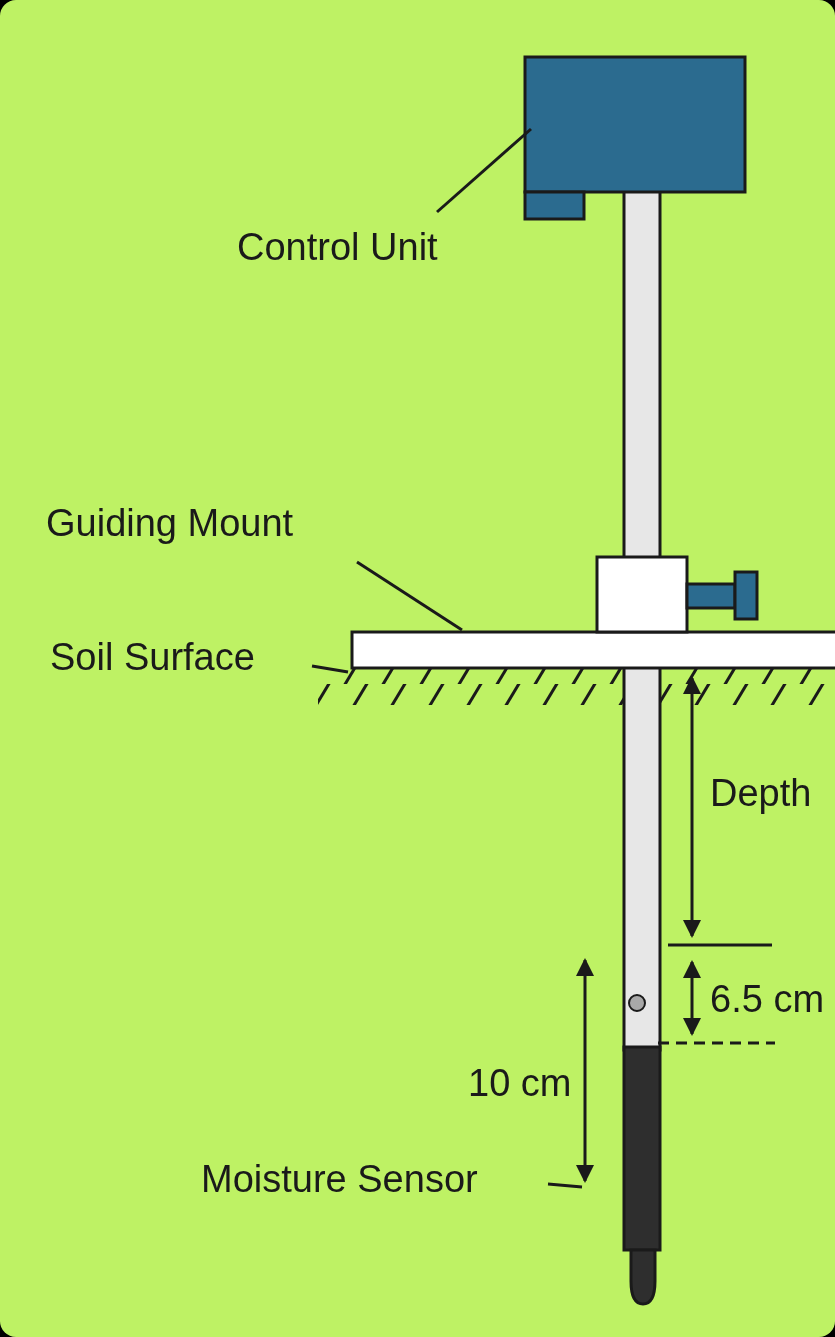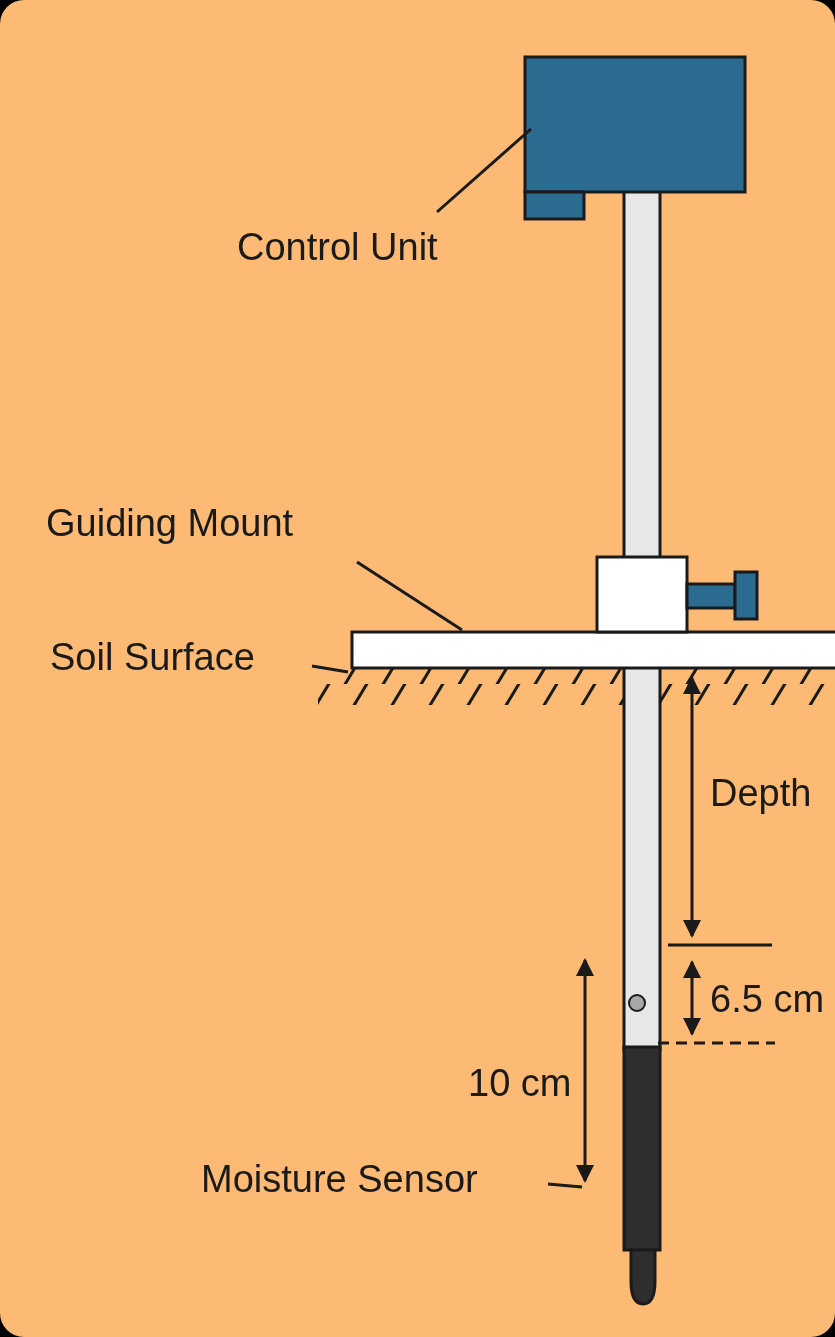--- a/index.html
+++ b/index.html
@@ -4,22 +4,22 @@
 <style>
   html, body {
     margin: 0;
     padding: 0;
     background: #000;
   }
   .page {
     position: relative;
     width: 835px;
     height: 1337px;
-    background: #fdba74;
-    border-radius: 24px;
+    background: #bef264;
+    border-radius: 16px;
     overflow: hidden;
     font-family: "Liberation Sans", sans-serif;
   }
   svg text {
     font-family: "Liberation Sans", sans-serif;
     font-size: 38px;
     fill: #1a1a1a;
   }
 </style>
 </head>

